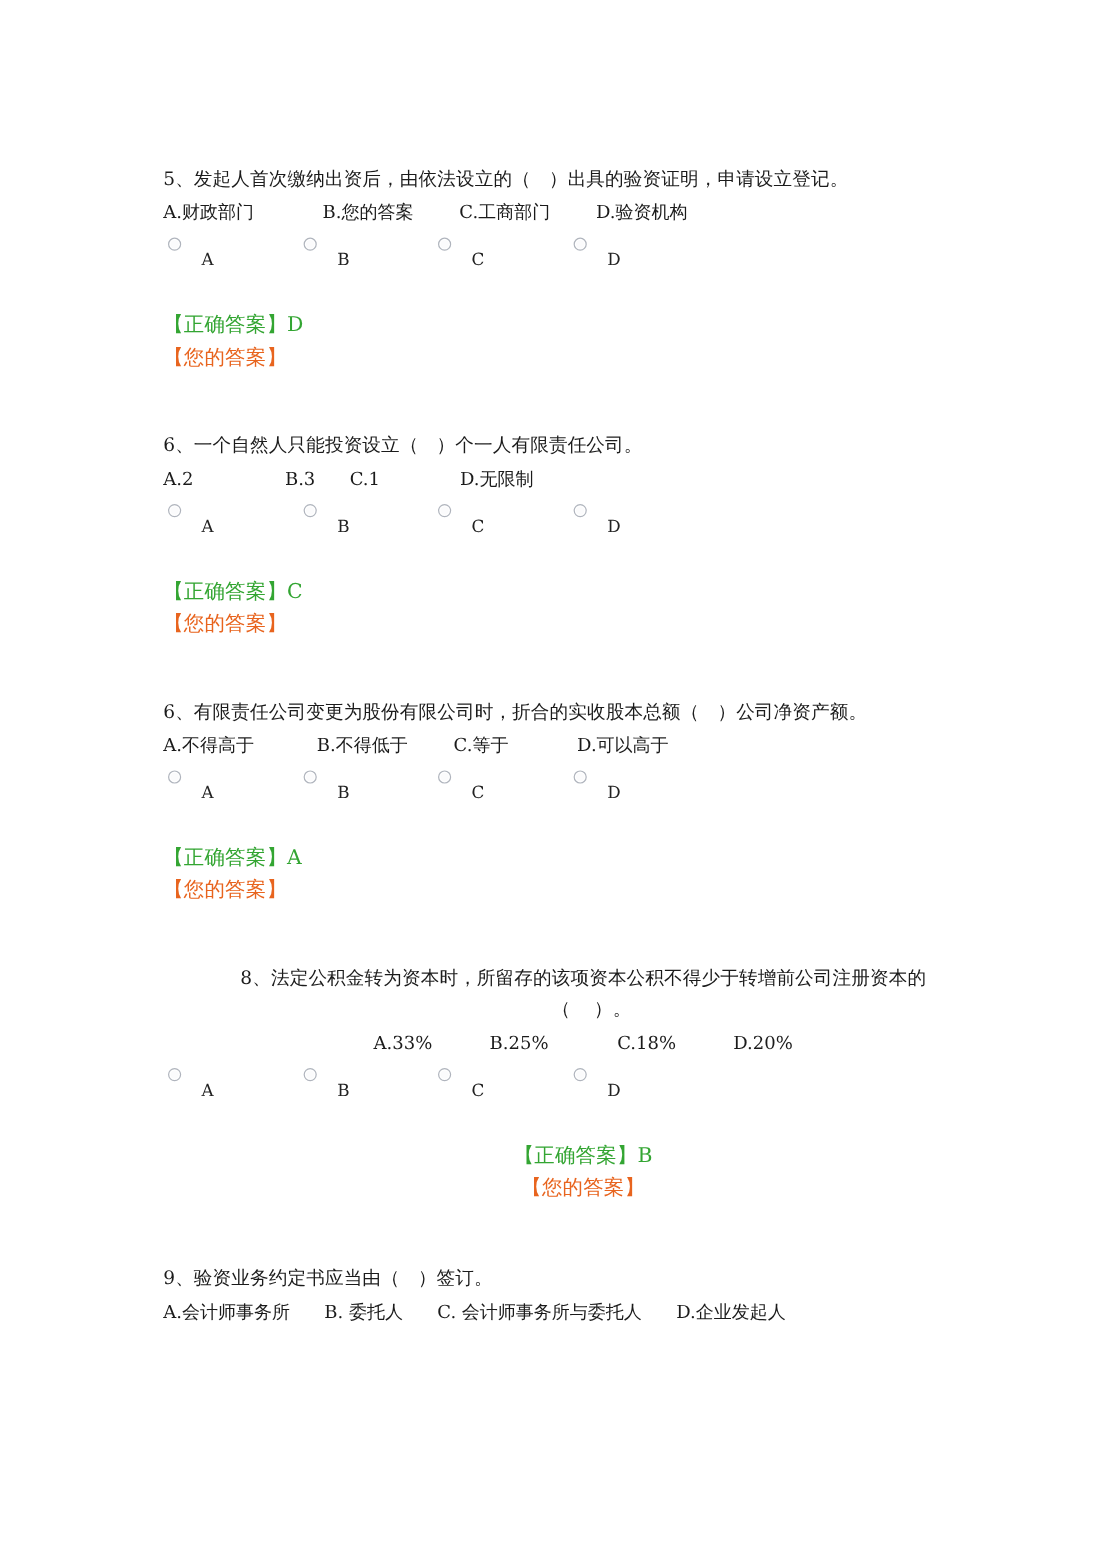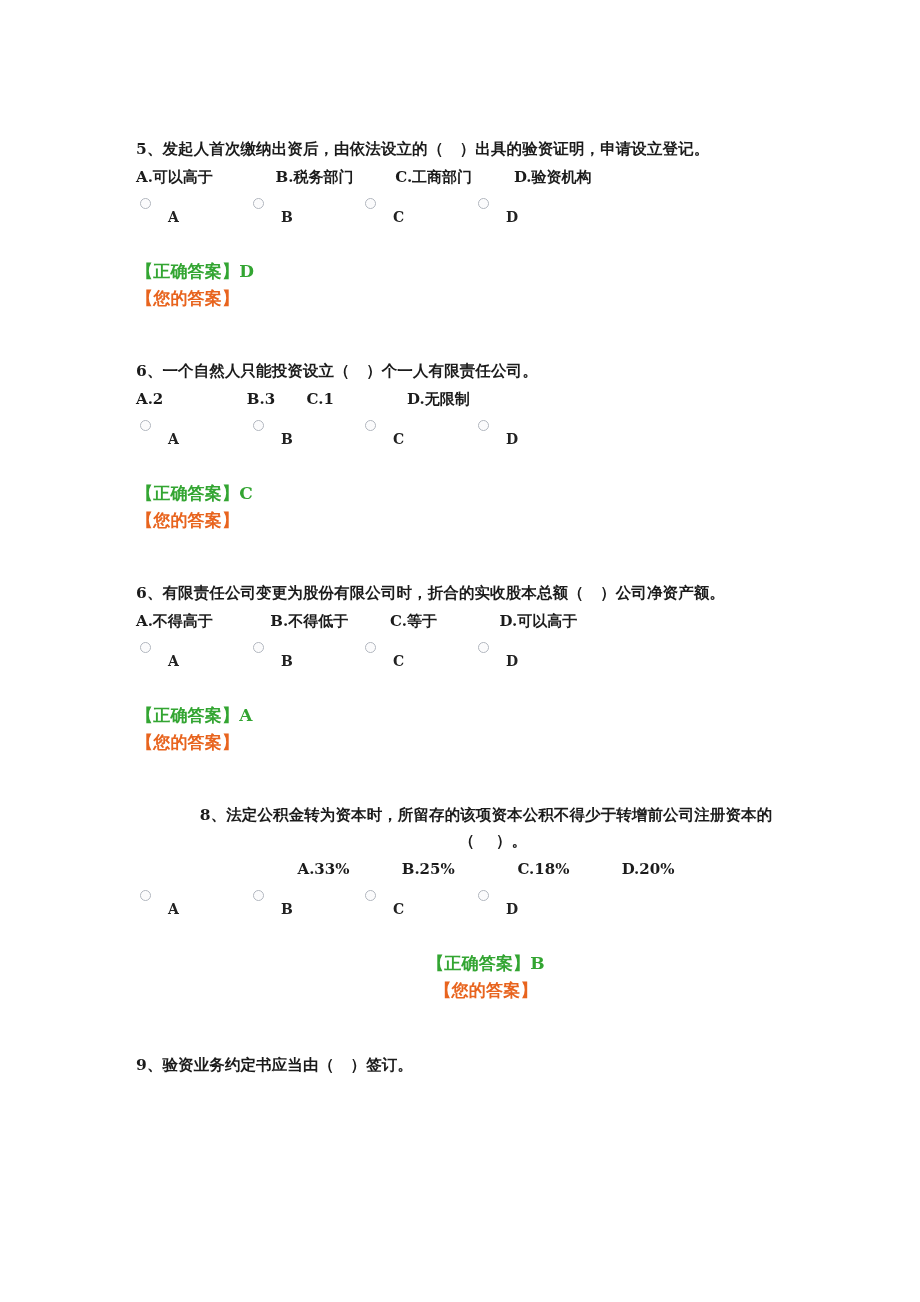--- a/index.html
+++ b/index.html
@@ -19,21 +19,20 @@
   }
 
   .page {
     position: absolute;
     left: 0;
     top: 0;
     width: 860px;
     height: 1302px;
     padding: 0;
     box-sizing: border-box;
-    font-weight: bold;
   }
 
   .content {
     position: absolute;
     left: 136px;
     top: 136px;
     width: 700px;
   }
 
   
@@ -121,21 +120,21 @@
   #q8 { margin-bottom: 48px; text-align: center; }
   #q9 { margin-bottom: 0; }
 </style>
 </head>
 <body>
 
 <div class="page">
   <div class="content" id="questions-container">
       <div class="question" id="q5">
         <div class="q-stem">5、发起人首次缴纳出资后，由依法设立的（   ）出具的验资证明，申请设立登记。</div>
-        <div class="q-options">A.可以高于            B.税务部门        C.工商部门        D.验资机构</div>
+        <div class="q-options">A.财政部门            B.您的答案        C.工商部门        D.验资机构</div>
         <div class="radio-row">
           <div class="radio-item" style="left: 4px;">
             <span class="radio-dot"></span>
             <span class="radio-label">A</span>
           </div>
           <div class="radio-item" style="left: 117px;">
             <span class="radio-dot"></span>
             <span class="radio-label">B</span>
           </div>
           <div class="radio-item" style="left: 229px;">
@@ -226,15 +225,16 @@
             <span class="radio-label">D</span>
           </div>
         </div>
         <div class="answers">
           <div class="ans-line ans-correct"><span>【正确答案】</span><span class="ans-letter">B</span></div>
           <div class="ans-line ans-yours"><span>【您的答案】</span><span></span></div>
         </div>
       </div>
       <div class="question" id="q9">
         <div class="q-stem">9、验资业务约定书应当由（   ）签订。</div>
+        <div class="q-options">A.会计师事务所      B. 委托人      C. 会计师事务所与委托人      D.企业发起人</div>
       </div>
     </div>
 </div>
 
 </body></html>

